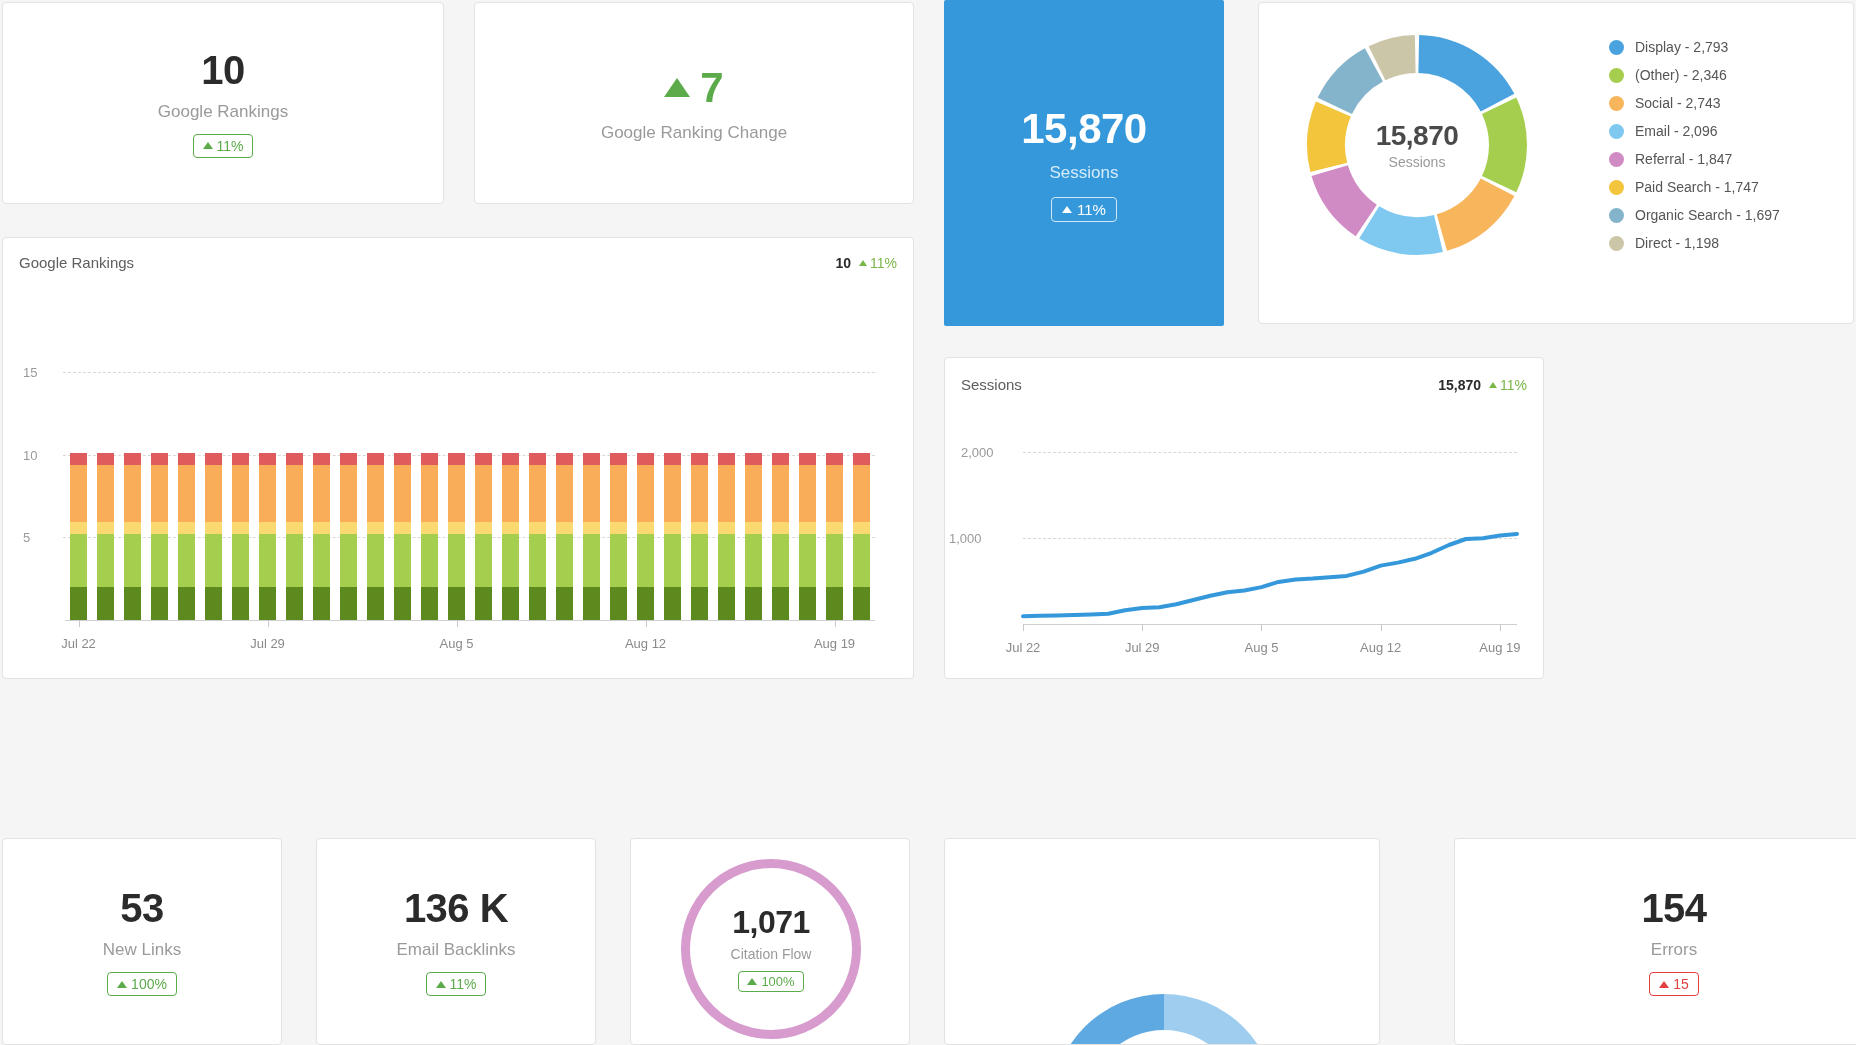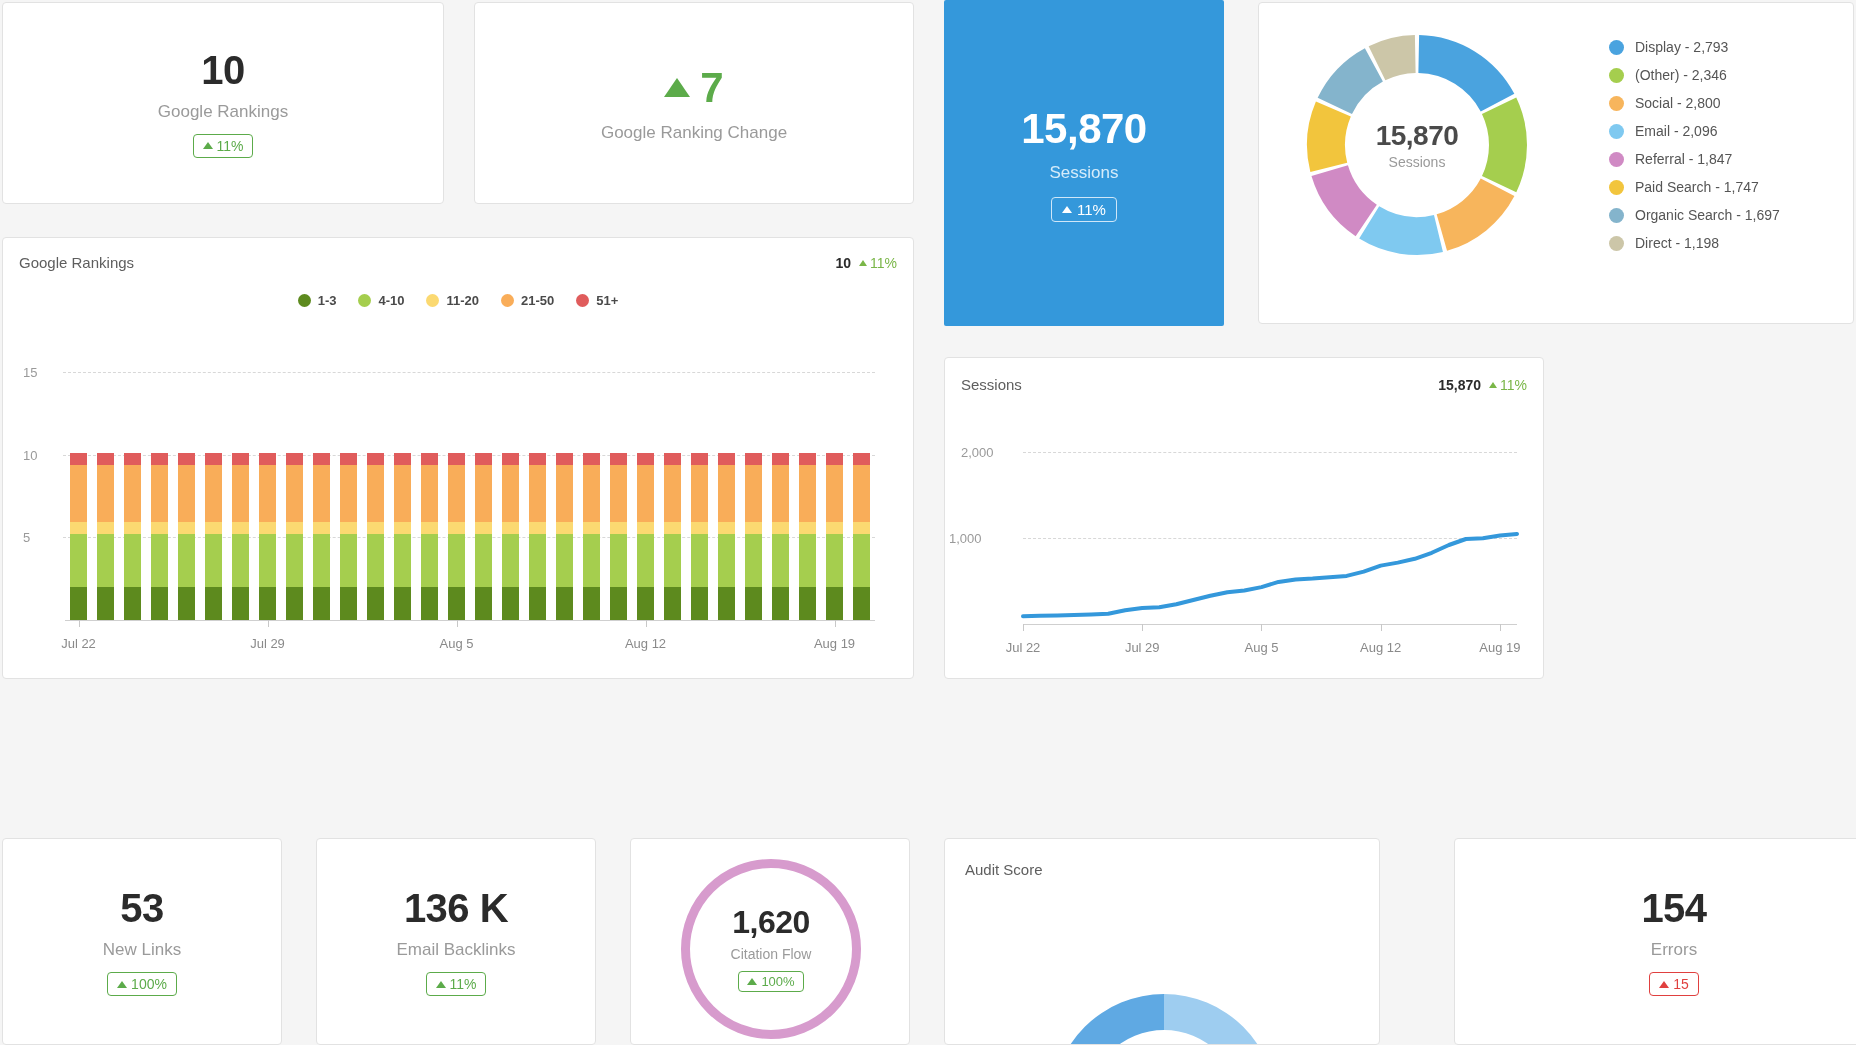--- a/index.html
+++ b/index.html
@@ -158,21 +158,21 @@
         <div class="legend-row">
           <span class="dot" style="background: rgb(74, 163, 223);"></span>
           <span>Display - 2,793</span>
         </div>
         <div class="legend-row">
           <span class="dot" style="background: rgb(165, 206, 78);"></span>
           <span>(Other) - 2,346</span>
         </div>
         <div class="legend-row">
           <span class="dot" style="background: rgb(247, 181, 92);"></span>
-          <span>Social - 2,800</span>
+          <span>Social - 2,743</span>
         </div>
         <div class="legend-row">
           <span class="dot" style="background: rgb(127, 201, 240);"></span>
           <span>Email - 2,096</span>
         </div>
         <div class="legend-row">
           <span class="dot" style="background: rgb(208, 138, 196);"></span>
           <span>Referral - 1,847</span>
         </div>
         <div class="legend-row">
@@ -196,42 +196,20 @@
       <span class="panel-title">Google Rankings</span>
       <span class="panel-right">
         <span class="panel-num">10</span>
         <span class="panel-delta">
           <span class="tri"></span>
           <span>11%</span>
         </span>
       </span>
     </div>
 
-    <div class="rk-legend" id="rk-legend">
-        <div class="item">
-          <span class="dot" style="background: rgb(93, 138, 30);"></span>
-          <span>1-3</span>
-        </div>
-        <div class="item">
-          <span class="dot" style="background: rgb(165, 206, 78);"></span>
-          <span>4-10</span>
-        </div>
-        <div class="item">
-          <span class="dot" style="background: rgb(251, 217, 113);"></span>
-          <span>11-20</span>
-        </div>
-        <div class="item">
-          <span class="dot" style="background: rgb(249, 173, 89);"></span>
-          <span>21-50</span>
-        </div>
-        <div class="item">
-          <span class="dot" style="background: rgb(224, 92, 92);"></span>
-          <span>51+</span>
-        </div>
-      </div>
 
     <div style="position:absolute; left:0; top:120px; width:912px; height:322px;">
       <div id="bar-plot" style="position:absolute; left:0; top:0; width:100%; height:100%;">
           <div class="gridline" style="top: 179.333px;"></div>
           <div class="ytick" style="top: 179.333px;">5</div>
           <div class="gridline" style="top: 96.6667px;"></div>
           <div class="ytick" style="top: 96.6667px;">10</div>
           <div class="gridline" style="top: 14px;"></div>
           <div class="ytick" style="top: 14px;">15</div>
           <div class="axisline" style="left: 62px; width: 810px; top: 262px;"></div>
@@ -512,33 +490,30 @@
     <div class="kpi-value">136 K</div>
     <div class="kpi-label">Email Backlinks</div>
     <div class="badge">
       <span class="tri"></span>
       <span>11%</span>
     </div>
   </div>
 
   <div class="card" style="left:630px; top:838px; width:280px; height:207px;">
     <div class="ring" style="left:50px; top:20px; width:180px; height:180px;">
-      <div class="kpi-value">1,620</div>
+      <div class="kpi-value">1,071</div>
       <div class="kpi-label">Citation Flow</div>
       <div class="badge">
         <span class="tri"></span>
         <span>100%</span>
       </div>
     </div>
   </div>
 
   <div class="card" style="left:944px; top:838px; width:436px; height:207px; overflow:hidden;">
-    <div style="padding:22px 0 0 20px;">
-      <span class="panel-title">Audit Score</span>
-    </div>
     <div style="position:absolute; left:104px; top:152px; width:230px; height:230px;">
       <svg width="230" height="230" viewBox="0 0 230 230">
         <g id="gauge-slices">
             <path d="M 115 3 A 112 112 0 0 1 115 227 L 115 191 A 76 76 0 0 0 115 39 Z" fill="#9ecdf0"></path>
             <path d="M 115 227 A 112 112 0 0 1 114.99999999999999 3 L 114.99999999999999 39 A 76 76 0 0 0 115 191 Z" fill="#5fa9e3"></path>
           </g>
       </svg>
     </div>
   </div>
 

